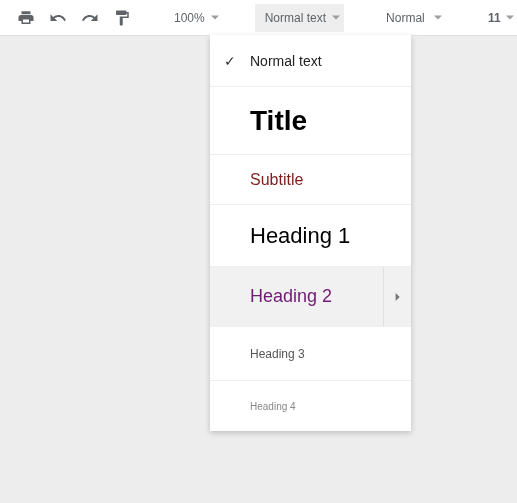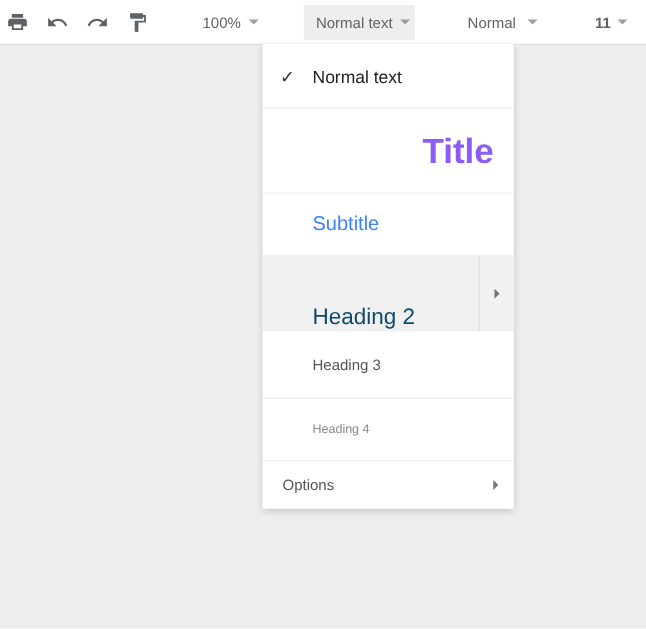--- a/index.html
+++ b/index.html
@@ -10,21 +10,21 @@
       height: 503px;
       overflow: hidden;
       position: relative;
     }
     .toolbar {
       display: flex;
       align-items: center;
       height: 36px;
       background: #fff;
       border-bottom: 1px solid #e0e0e0;
-      padding: 0 4px;
+      padding: 0 16px;
       position: relative;
       z-index: 1;
       gap: 12px;
     }
     .toolbar-btn {
       display: flex;
       align-items: center;
       justify-content: center;
       width: 28px;
       height: 28px;
@@ -102,24 +102,24 @@
       bottom: 0;
       width: 28px;
       border-left: 1px solid #e0e0e0;
       display: flex;
       align-items: center;
       justify-content: center;
       background: #f1f1f1;
     }
     .arrow-box svg { width: 8px; height: 8px; fill: #757575; }
     .si-normal { height: 52px; font-size: 14px; color: #222; }
-    .si-title { height: 68px; font-size: 28px; font-weight: bold; color: #8b5cf6; justify-content: flex-end; }
-    .si-subtitle { height: 50px; font-size: 16px; color: #3b82f6; }
+    .si-title { height: 68px; font-size: 28px; font-weight: bold; color: #000000; }
+    .si-subtitle { height: 50px; font-size: 16px; color: #7f1d1d; }
     .si-h1 { height: 62px; font-size: 22px; color: #000; }
-    .si-h2 { height: 60px; font-size: 18px; color: #0c4a6e; background: #f1f1f1; align-items: flex-end; }
+    .si-h2 { height: 60px; font-size: 18px; color: #701a75; background: #f1f1f1; }
     .si-h3 { height: 54px; font-size: 12px; color: #555; }
     .si-h4 { height: 50px; font-size: 10px; color: #888; }
     .si-options { height: 38px; font-size: 12px; color: #555; padding-left: 16px; }
     .si-options .arrow-box { background: transparent; border-left: none; }
   </style>
 </head>
 <body>
 
 <div class="toolbar">
   <div class="toolbar-btn">
@@ -180,35 +180,30 @@
   <div class="style-item si-normal">
     <span class="check">✓</span>
     <span>Normal text</span>
   </div>
   <div class="style-item si-title">
     <span>Title</span>
   </div>
   <div class="style-item si-subtitle">
     <span>Subtitle</span>
   </div>
+  <div class="style-item si-h1">
+    <span>Heading 1</span>
+  </div>
   <div class="style-item si-h2">
     <span>Heading 2</span>
     <span class="arrow-box">
         <svg viewBox="0 0 10 10">
           <path d="M2 0l5 5-5 5z"></path>
         </svg>
       </span>
   </div>
   <div class="style-item si-h3">
     <span>Heading 3</span>
   </div>
   <div class="style-item si-h4">
     <span>Heading 4</span>
   </div>
-  <div class="style-item si-options">
-    <span>Options</span>
-    <span class="arrow-box">
-        <svg viewBox="0 0 10 10">
-          <path d="M2 0l5 5-5 5z"></path>
-        </svg>
-      </span>
-  </div>
 </div>
 
 </body></html>

